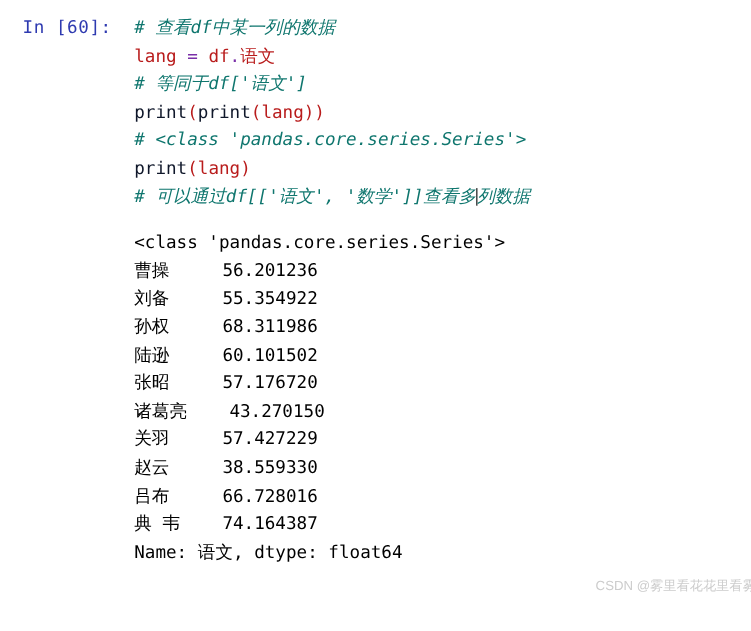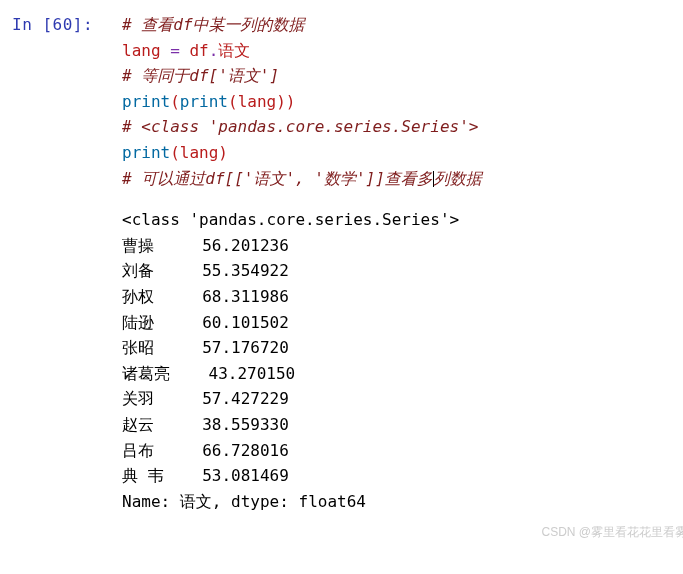--- a/index.html
+++ b/index.html
@@ -14,21 +14,21 @@
       padding: 12px;
       width: 683px;
     }
     .notebook-cell {
       display: flex;
       align-items: flex-start;
     }
     .prompt-area {
       width: 110px;
       flex-shrink: 0;
-      text-align: left;
+      text-align: center;
       padding-right: 12px;
       padding-top: 3px;
     }
     .prompt-label {
       color: #2e3ab0;
       font-family: monospace;
       font-size: 16px;
       letter-spacing: 0.5px;
     }
     .cell-content {
@@ -42,28 +42,28 @@
     }
     .output-area {
       font-family: "Microsoft YaHei", monospace;
       font-size: 16px;
       line-height: 1.6;
       white-space: pre;
       color: #000000;
       margin-top: 16px;
     }
     .comment {
-      color: #7f1d1d;
+      color: #0f766e;
       font-style: italic;
     }
     .operator {
       color: #7a2fa8;
     }
     .builtin {
-      color: #0369a1;
+      color: #0f172a;
     }
     .identifier {
       color: #b91c1c;
     }
     .caret {
       border-left: 1px solid #000;
       display: inline-block;
       height: 1em;
       vertical-align: middle;
     }
@@ -100,18 +100,18 @@
     <div class="output-area"><span>&lt;class 'pandas.core.series.Series'&gt;</span>
 <span>曹操     56.201236</span>
 <span>刘备     55.354922</span>
 <span>孙权     68.311986</span>
 <span>陆逊     60.101502</span>
 <span>张昭     57.176720</span>
 <span>诸葛亮    43.270150</span>
 <span>关羽     57.427229</span>
 <span>赵云     38.559330</span>
 <span>吕布     66.728016</span>
-<span>典 韦    53.081469</span>
+<span>典 韦    74.164387</span>
 <span>Name: 语文, dtype: float64</span></div>
   </div>
 </div>
 <div class="watermark">CSDN @雾里看花花里看雾</div>
 </div>
 
 </body></html>

